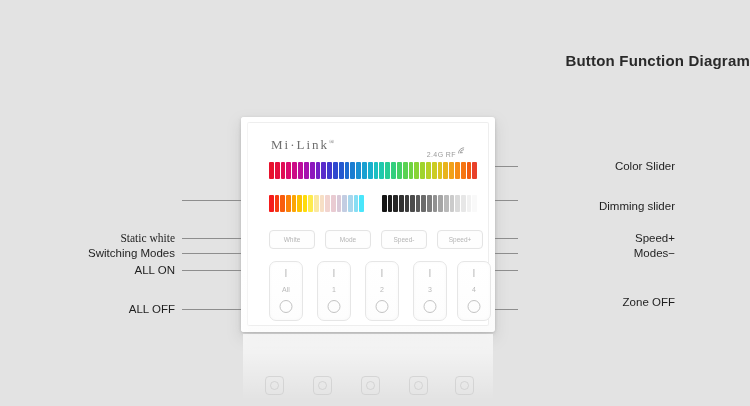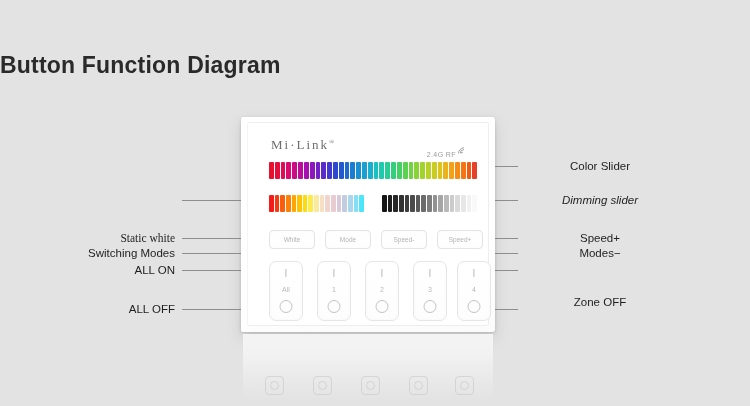--- a/index.html
+++ b/index.html
@@ -18,22 +18,22 @@
     width: 750px;
     height: 406px;
   }
 
   
   #title {
     position: absolute;
     left: 0;
     top: 52px;
     width: 750px;
-    text-align: left;
-    font-size: 23px;
+    text-align: right;
+    font-size: 15px;
     font-weight: bold;
     color: #2a2a2a;
     letter-spacing: 0.2px;
   }
 
   
   #panel {
     position: absolute;
     left: 241px;
     top: 117px;
@@ -210,21 +210,21 @@
 
   
   .callout {
     position: absolute;
     font-size: 11.5px;
     color: #1f1f1f;
     line-height: 13.5px;
     white-space: pre-line;
   }
   .callout.left  { text-align: right; }
-  .callout.right { text-align: center; }
+  .callout.right { text-align: right; }
 
   
   .leader {
     position: absolute;
     height: 1px;
     background: #8e8e8e;
   }
   .leader-v {
     position: absolute;
     width: 1px;
@@ -264,21 +264,21 @@
   <div class="callout left" style="left:95px; top:303px; width:80px;">ALL OFF</div>
   <div class="leader" style="left:182px; top:309px; width:74px;"></div>
   <div class="dot" style="left:254px; top:307px;"></div>
 
   <div class="dot" style="left:474px; top:164px;"></div>
   <div class="leader" style="left:478px; top:166px; width:40px;"></div>
   <div class="callout right" style="left:525px; top:160px; width:150px;">Color Slider</div>
 
   <div class="dot" style="left:474px; top:198px;"></div>
   <div class="leader" style="left:478px; top:200px; width:40px;"></div>
-  <div class="callout right" style="left:525px; top:194px; width:150px;font-style:italic;">Dimming slider</div>
+  <div class="callout right" style="left:525px; top:200px; width:150px;">Dimming slider</div>
 
   <div class="dot" style="left:474px; top:236px;"></div>
   <div class="leader" style="left:478px; top:238px; width:40px;"></div>
   <div class="callout right" style="left:525px; top:232px; width:150px;">Speed+</div>
 
   <div class="leader" style="left:418px; top:253px; width:100px;"></div>
   <div class="leader-v" style="left:418px; top:244px; height:10px;"></div>
   <div class="dot" style="left:416px; top:241px;"></div>
   <div class="callout right" style="left:525px; top:247px; width:150px;">Modes−</div>
 

